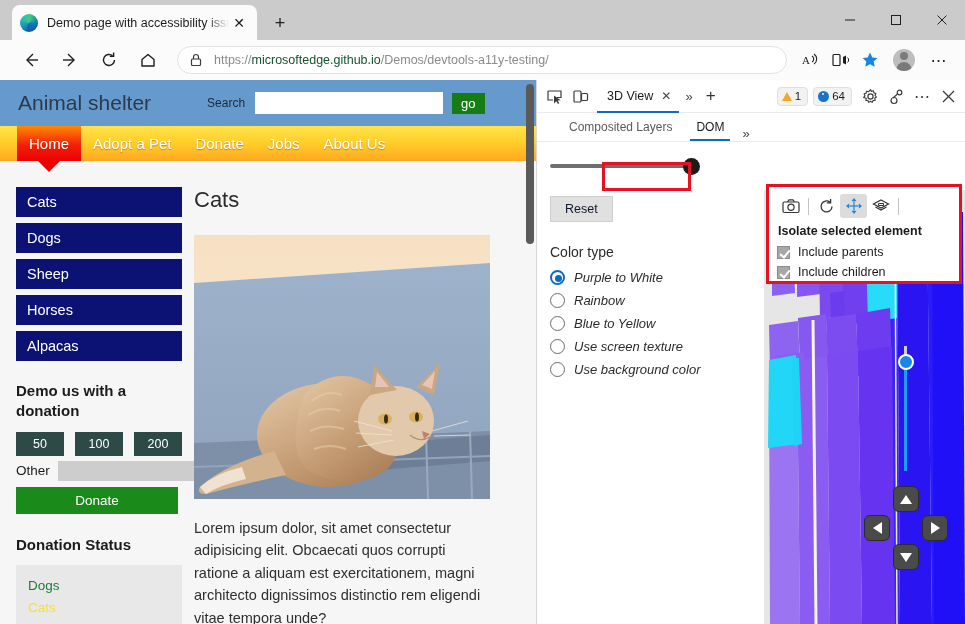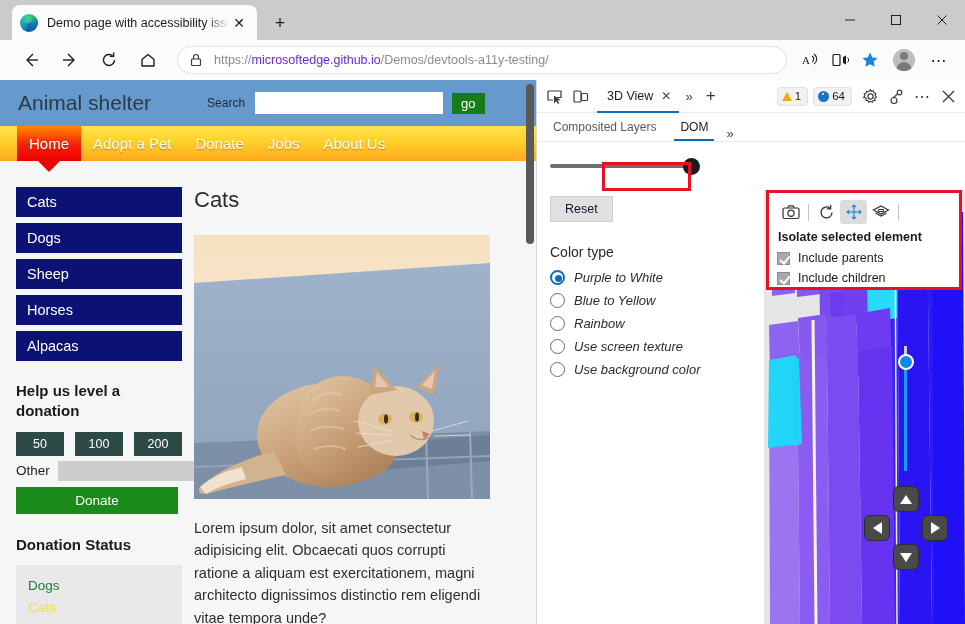--- a/index.html
+++ b/index.html
@@ -65,21 +65,21 @@
   }
   .navbtn:first-child { margin-left: 14px; }
   .omnibox {
     flex: 1 1 auto; height: 28px; margin: 0 8px 0 12px;
     background: #ffffff; border-radius: 14px;
     display: flex; align-items: center; padding: 0 10px;
     border: 1px solid #e2e2e2;
   }
   .lock { width: 16px; height: 16px; margin-right: 10px; flex: 0 0 auto; }
   .url { font-size: 12.5px; color: #8a8a8a; white-space: nowrap; }
-  .url b { color: #6d28d9; font-weight: 400; }
+  .url b { color: #14532d; font-weight: 400; }
   .omni-right { display: flex; align-items: center; margin-right: 4px; }
   .obtn { width: 30px; height: 28px; display: flex; align-items: center;
           justify-content: center; cursor: pointer; color: #1d1d1d; }
   .avatar {
     width: 22px; height: 22px; border-radius: 50%; background: #bdbdbd;
     margin: 0 8px; position: relative; overflow: hidden; cursor: pointer; flex: 0 0 auto;
   }
   .avatar::before { content:""; position:absolute; left:50%; top:3px; width:8px; height:8px;
     border-radius:50%; background:#7a7a7a; transform: translateX(-50%); }
   .avatar::after { content:""; position:absolute; left:50%; top:13px; width:15px; height:12px;
@@ -190,21 +190,21 @@
   .badge {
     display:flex; align-items:center; gap:3px; font-size: 11.5px; color:#1b1b1b;
     background:#f2f2f2; border:1px solid #e0e0e0; border-radius:4px;
     padding: 1px 6px 1px 4px; margin-right:5px; cursor:pointer; height:19px;
   }
   .warn-tri { width:0;height:0;border-left:5px solid transparent;border-right:5px solid transparent;
     border-bottom:9px solid #f5a623; }
   .info-dot { width:11px;height:11px;border-radius:50%;background:#1a73c9; position:relative; }
   .info-dot::after{content:"";position:absolute;left:4px;top:2px;width:2px;height:2px;background:#fff;border-radius:50%;}
   .dt-subtabs {
-    height: 29px; display:flex; align-items:flex-end; padding-left: 4px;
+    height: 29px; display:flex; align-items:flex-end; padding-left: 20px;
     border-bottom: 1px solid #ebebeb;
   }
   .subtab {
     font-size: 12px; color:#5a5a5a; padding: 0 12px; height:28px;
     display:flex; align-items:center; cursor:pointer; position:relative;
   }
   .subtab.sel { color:#1b1b1b; }
   .subtab.sel::after{content:"";position:absolute;left:6px;right:6px;bottom:0;height:2px;background:#0f6cbd;}
 
   .dt-body { display:flex; height: 482px; }
@@ -225,21 +225,21 @@
   }
   .radio.on { border-color:#0f6cbd; border-width:2px; }
   .radio.on::after {
     content:""; position:absolute; left:3px; top:3px; width:7px; height:7px;
     border-radius:50%; background:#0f6cbd;
   }
   .radio-label { font-size: 13px; color:#2b2b2b; }
 
   
   .isolate-panel {
-    position:absolute; left: 766px; top: 110px; width: 196px; height: 100px;
+    position:absolute; left: 766px; top: 104px; width: 196px; height: 100px;
     background:#fff; border: 3px solid #e81123; z-index: 20;
     padding: 5px 8px 0 8px;
   }
   .iso-icons { display:flex; align-items:center; height: 28px; }
   .iso-btn {
     width: 27px; height: 24px; display:flex; align-items:center; justify-content:center;
     cursor:pointer; color:#333; border-radius:3px;
   }
   .iso-btn.sel { background:#dcdcdc; }
   .iso-sep { width:1px; height:17px; background:#c4c4c4; margin:0 4px; }
@@ -393,21 +393,21 @@
       </div>
 
       <div class="page-body">
         <div class="sidebar">
           <div class="cat-btn">Cats</div>
           <div class="cat-btn">Dogs</div>
           <div class="cat-btn">Sheep</div>
           <div class="cat-btn">Horses</div>
           <div class="cat-btn">Alpacas</div>
 
-          <div class="help-title">Help us level a donation</div>
+          <div class="help-title">Demo us with a donation</div>
           <div class="amount-row">
             <div class="amount">50</div>
             <div class="amount">100</div>
             <div class="amount">200</div>
           </div>
           <div class="other-row">
             <span class="other-label">Other</span>
             <input class="other-input" type="text" style="">
           </div>
           <button class="donate-btn">Donate</button>
@@ -537,25 +537,25 @@
           </div>
           <button class="reset-btn">Reset</button>
           <div class="color-type-h">Color type</div>
 
           <div class="radio-row">
             <span class="radio on"></span>
             <span class="radio-label">Purple to White</span>
           </div>
           <div class="radio-row">
             <span class="radio"></span>
-            <span class="radio-label">Blue to Yellow</span>
+            <span class="radio-label">Rainbow</span>
           </div>
           <div class="radio-row">
             <span class="radio"></span>
-            <span class="radio-label">Rainbow</span>
+            <span class="radio-label">Blue to Yellow</span>
           </div>
           <div class="radio-row">
             <span class="radio"></span>
             <span class="radio-label">Use screen texture</span>
           </div>
           <div class="radio-row">
             <span class="radio"></span>
             <span class="radio-label">Use background color</span>
           </div>
         </div>

